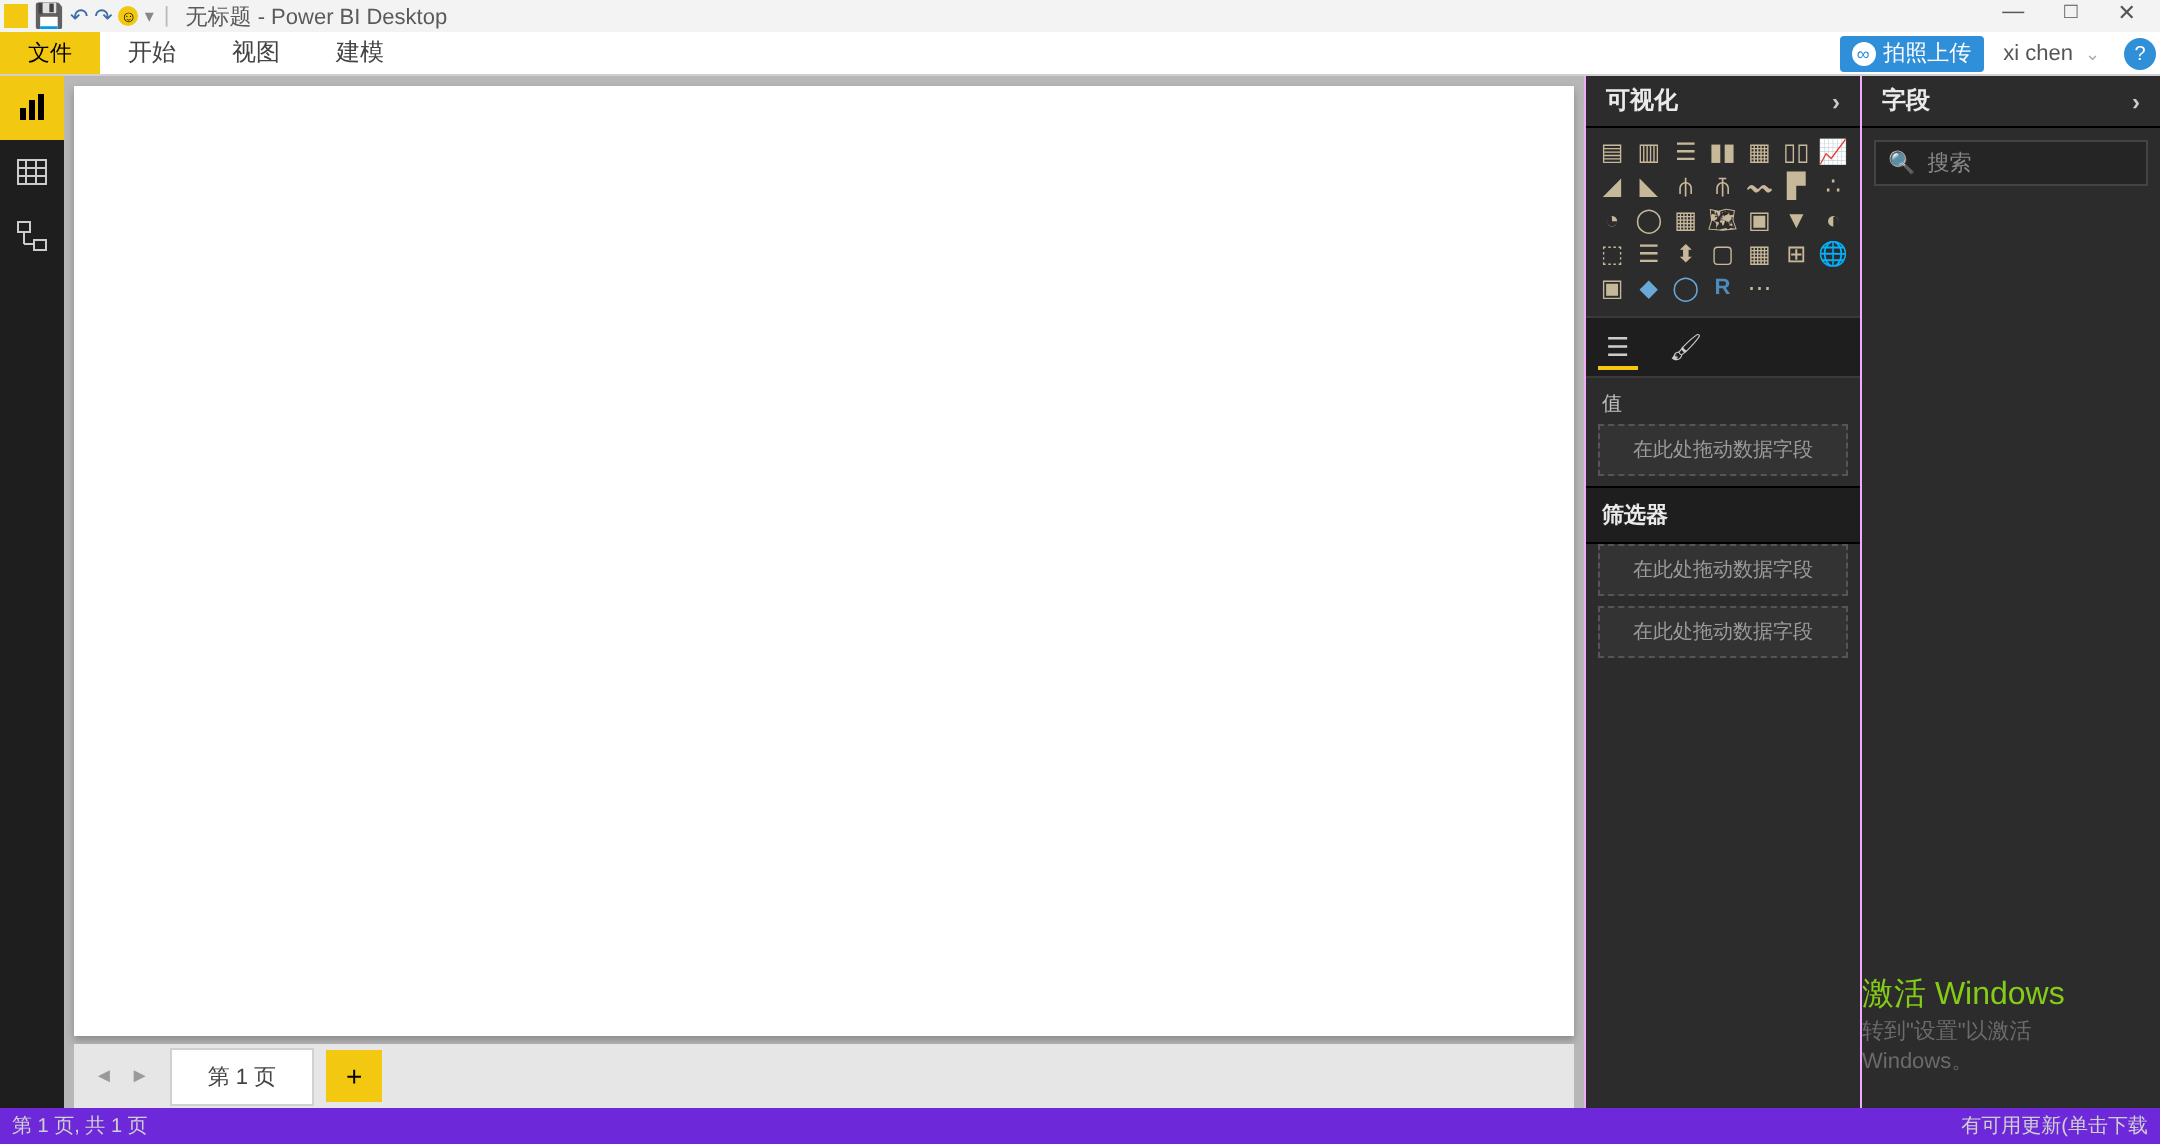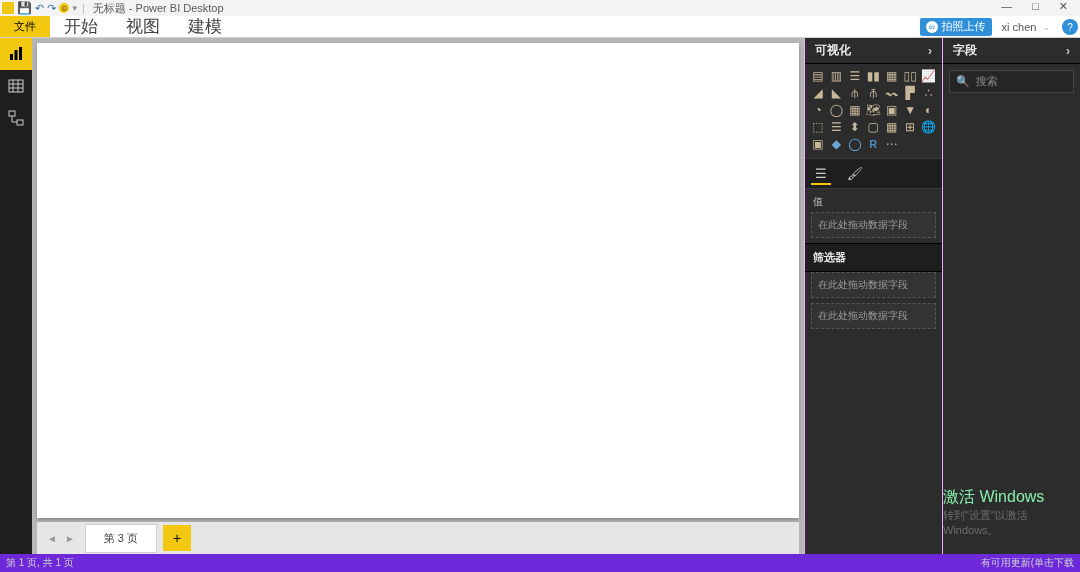--- a/index.html
+++ b/index.html
@@ -12,21 +12,21 @@
 .title-bar .qat .save-ico { color: #3a6ea5; font-size: 12px; }
 .title-bar .qat .undo-ico, .title-bar .qat .redo-ico { color: #3a6ea5; font-size: 11px; }
 .title-bar .qat .smile-ico { background:#f2c811; border-radius:50%; width:10px; height:10px; display:inline-flex; align-items:center; justify-content:center; font-size:8px; color:#000; }
 .title-bar .title-text { margin-left: 6px; font-size: 11px; color: #5a5a5a; }
 .title-bar .win-controls { position: absolute; right: 0; top: 0; display: flex; gap: 20px; padding-right: 12px; font-size: 11px; color: #555; }
 .title-bar .win-controls span { cursor: default; }
 
 
 .ribbon { height: 22px; background: #fff; border-bottom: 1px solid #d0d0d0; display: flex; align-items: stretch; }
 .ribbon .file-tab { background: #f2c811; color: #000; padding: 3px 14px; font-size: 11px; display:flex; align-items:center; }
-.ribbon .tab { padding: 3px 14px; font-size: 17px; color: #444; display:flex; align-items:center; }
+.ribbon .tab { padding: 3px 14px; font-size: 12px; color: #444; display:flex; align-items:center; }
 .ribbon .spacer { flex: 1; }
 .ribbon .cloud-btn { background:#2f8fd8; color:#fff; padding:2px 6px; display:flex; align-items:center; gap:4px; font-size:11px; margin-right:2px; border-radius:2px; height:18px; align-self:center; }
 .ribbon .cloud-btn .cl-ico { background:#fff; color:#2f8fd8; border-radius:50%; width:12px; height:12px; display:flex; align-items:center; justify-content:center; font-size:9px; }
 .ribbon .user { padding: 3px 8px; font-size: 11px; color:#555; display:flex; align-items:center;justify-content:space-between; }
 .ribbon .help { width:16px; height:16px; background:#2f8fd8; color:#fff; border-radius:50%; display:flex; align-items:center; justify-content:center; font-size:10px; margin:3px 2px 0 4px; align-self:flex-start;}
 
 
 .main { flex: 1; display: flex; background: #2c2c2c; overflow:hidden; }
 
 
@@ -50,29 +50,29 @@
 
 .viz-panel { width: 138px; }
 .viz-grid { display:grid; grid-template-columns: repeat(7, 1fr); gap:0; padding:3px 4px; }
 .viz-item { width: 18px; height: 17px; display:flex; align-items:center; justify-content:center; font-size:12px; color:#c8b89a; cursor:default; }
 .viz-item.blue { color:#6aa8d8; }
 .viz-item.r { color:#4b8bbe; font-weight:bold; font-size:11px; }
 .viz-fmt { padding: 3px 6px; display:flex; gap:12px; border-bottom:1px solid #3a3a3a; border-top:1px solid #3a3a3a; margin-top:3px; background:#1e1e1e;}
 .viz-fmt .fmt { color:#ccc; font-size:13px; padding:4px 4px 2px; }
 .viz-fmt .fmt.active { border-bottom:2px solid #f2c811; }
 .sect-label { font-size:10px; color:#c0c0c0; padding: 6px 8px 3px; }
-.drop-well { margin:0 6px 5px; border:1px dashed #555; background:#333; padding:5px 6px; font-size:10px; color:#9a9a9a; }
+.drop-well { margin:0 6px 5px; border:1px dashed #555; background:#333; padding:5px 6px; font-size:10px; color:#9a9a9a;text-align:center; }
 .filter-header { background:#1e1e1e; color:#eaeaea; font-size:11px; font-weight:bold; padding:6px 8px; border-top:1px solid #000; border-bottom:1px solid #000;}
 
 
-.fields-panel { width: 138px; }
+.fields-panel { width: 150px; }
 .search-bar { margin:6px; display:flex; align-items:center; gap:6px; border:1px solid #444; padding:3px 6px; color:#888; font-size:11px; background:#252525;}
 .fields-body { flex:1; position:relative; }
 .watermark { position:absolute; bottom:16px; right:8px; color:#6b6b6b; text-align:left; font-size:11px; pointer-events:none;}
-.watermark .big { font-size:16px; color:#86efac; }
+.watermark .big { font-size:16px; color:#84cc16; }
 
 
 .status-bar { height:18px; background:#6d28d9; color:#d0d0d0; display:flex; align-items:center; font-size:10px; padding:0 6px; }
 .status-bar .sp { flex:1; }
 .status-bar .upd { color:#d0d0d0; }
 
 svg { display:block; }
 </style>
 </head>
 <body>
@@ -139,21 +139,21 @@
           <line x1="4" y1="12" x2="9" y2="12" stroke="#ccc"></line>
         </svg>
     </div>
   </div>
 
   <div class="canvas-zone">
     <div class="canvas"></div>
     <div class="page-tabs">
       <span class="nav">◄</span>
       <span class="nav">►</span>
-      <div class="page-tab">第 3 页</div>
+      <div class="page-tab">第 1 页</div>
       <div class="add-page">+</div>
     </div>
   </div>
 
   <div class="panel viz-panel">
     <div class="panel-header">
       <span>可视化</span>
       <span class="chev">›</span>
     </div>
     <div class="viz-grid">

